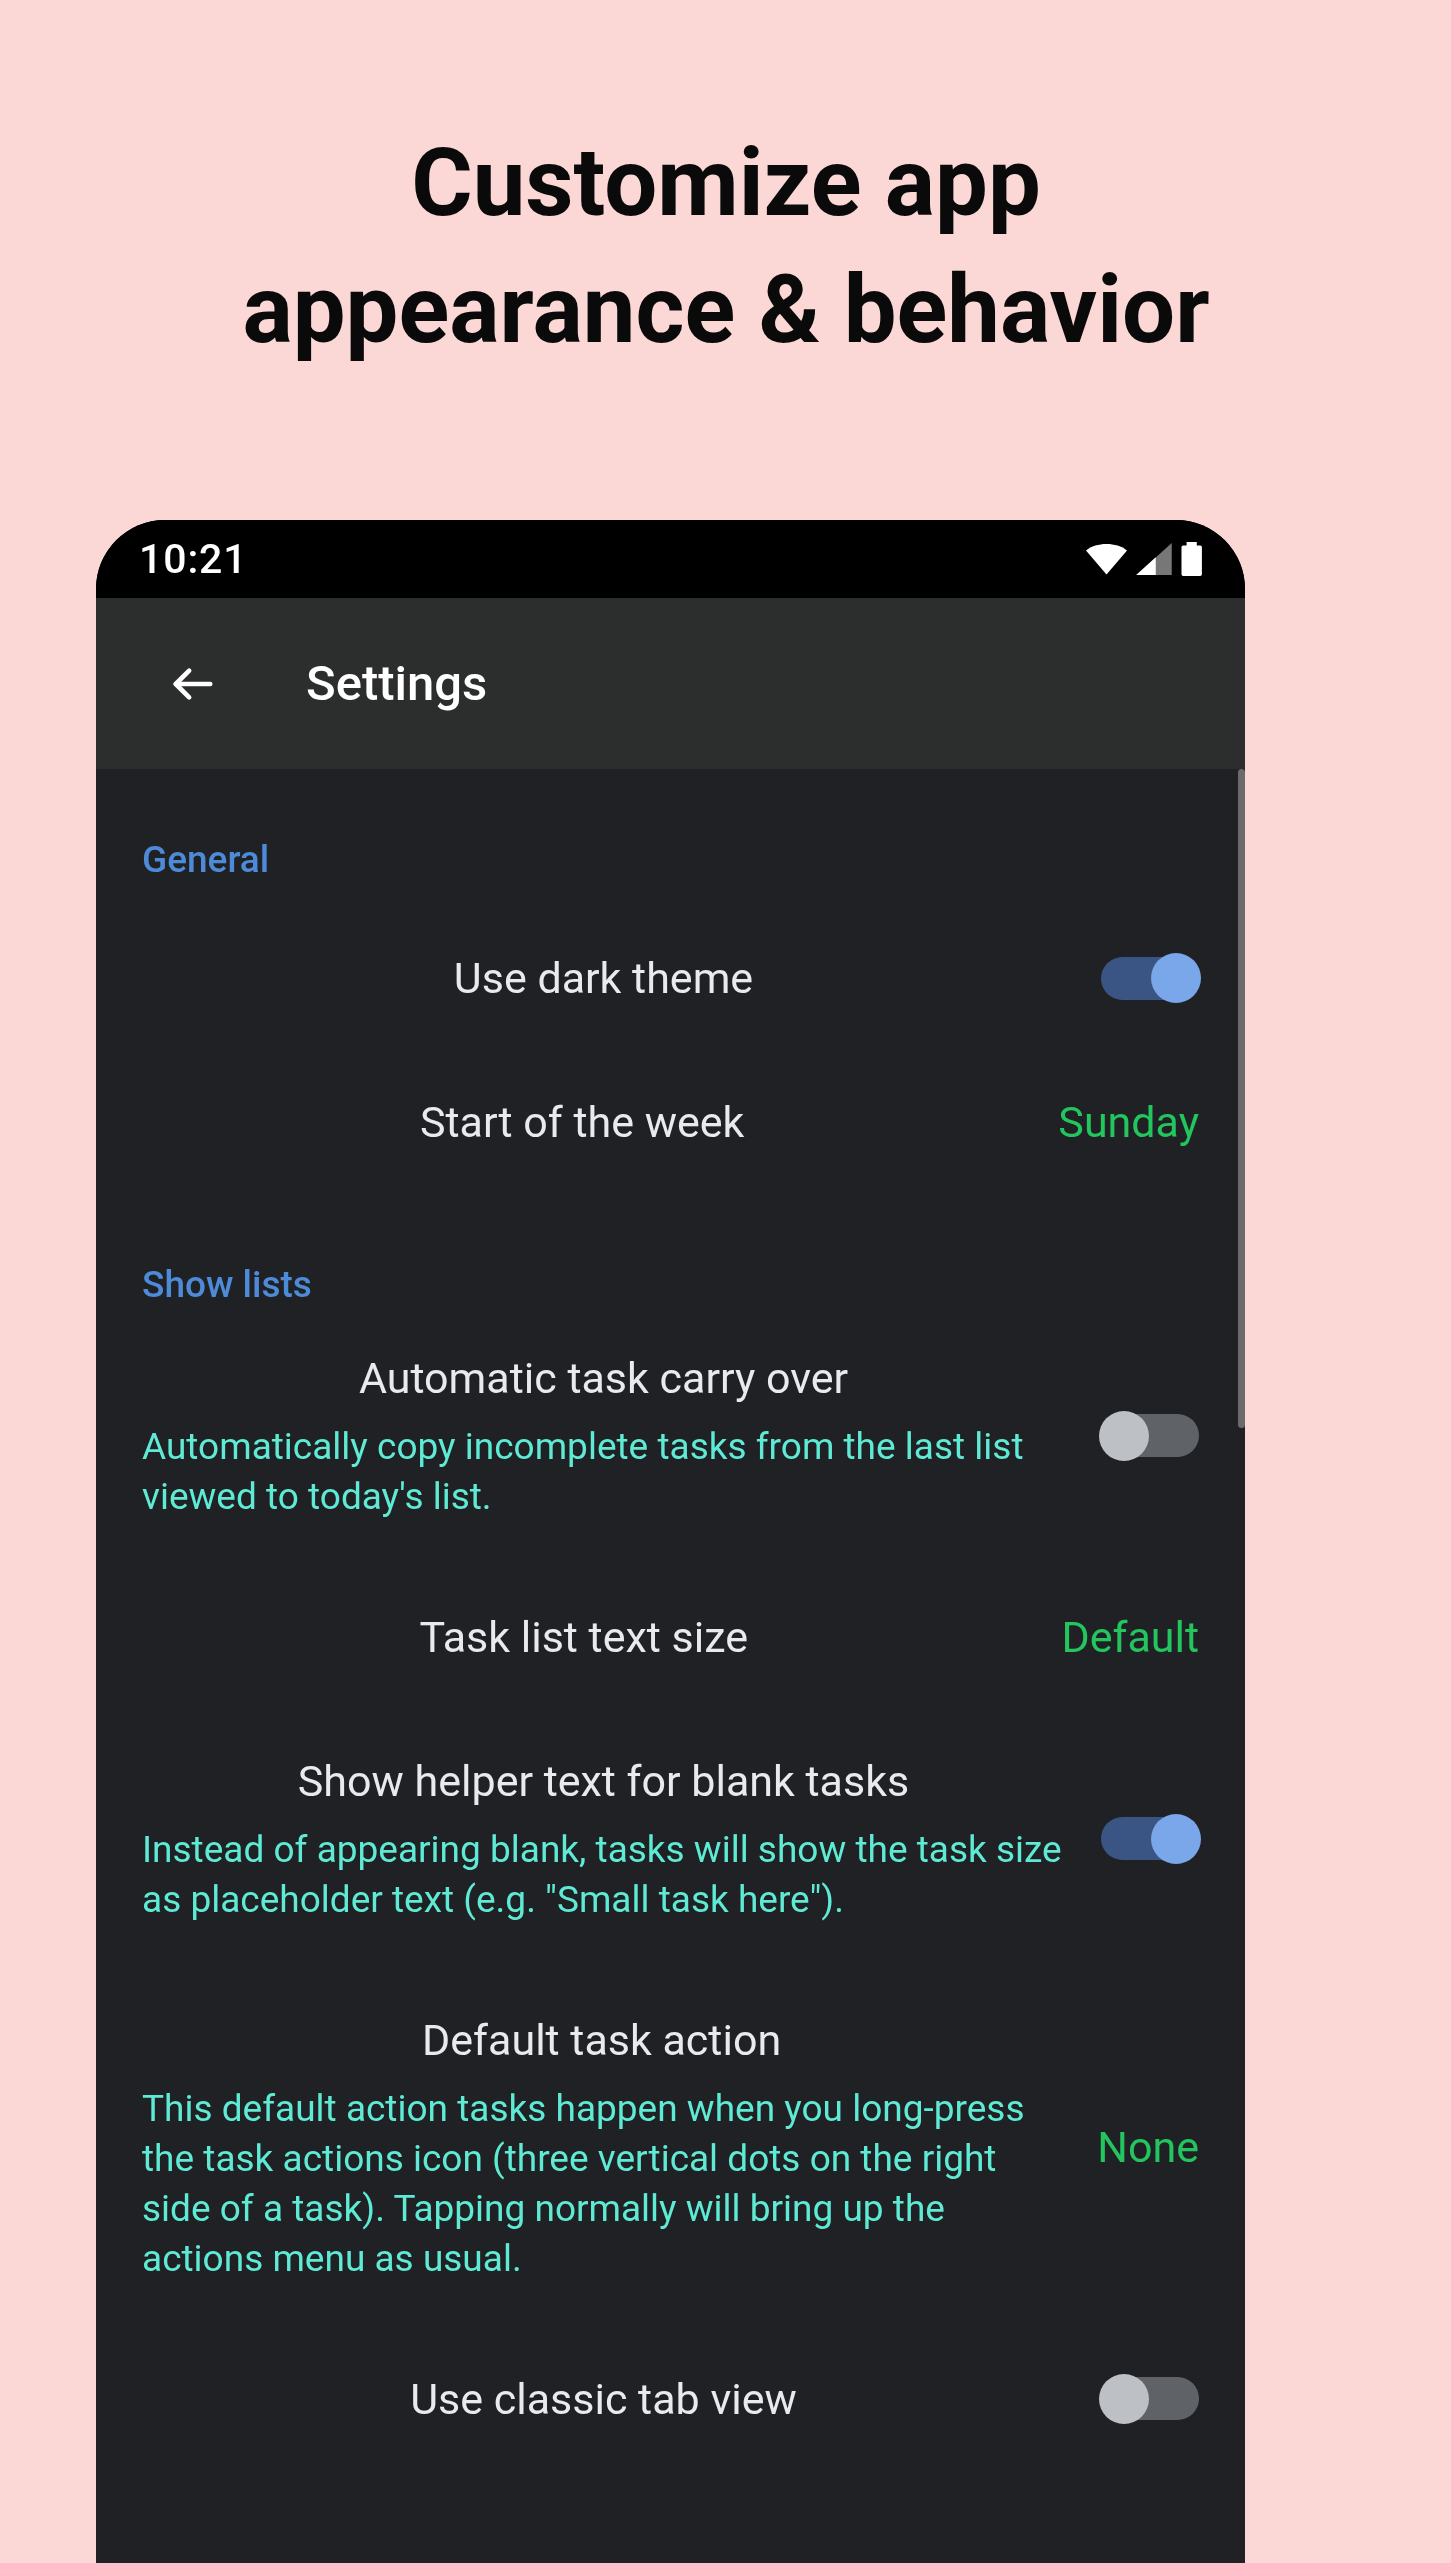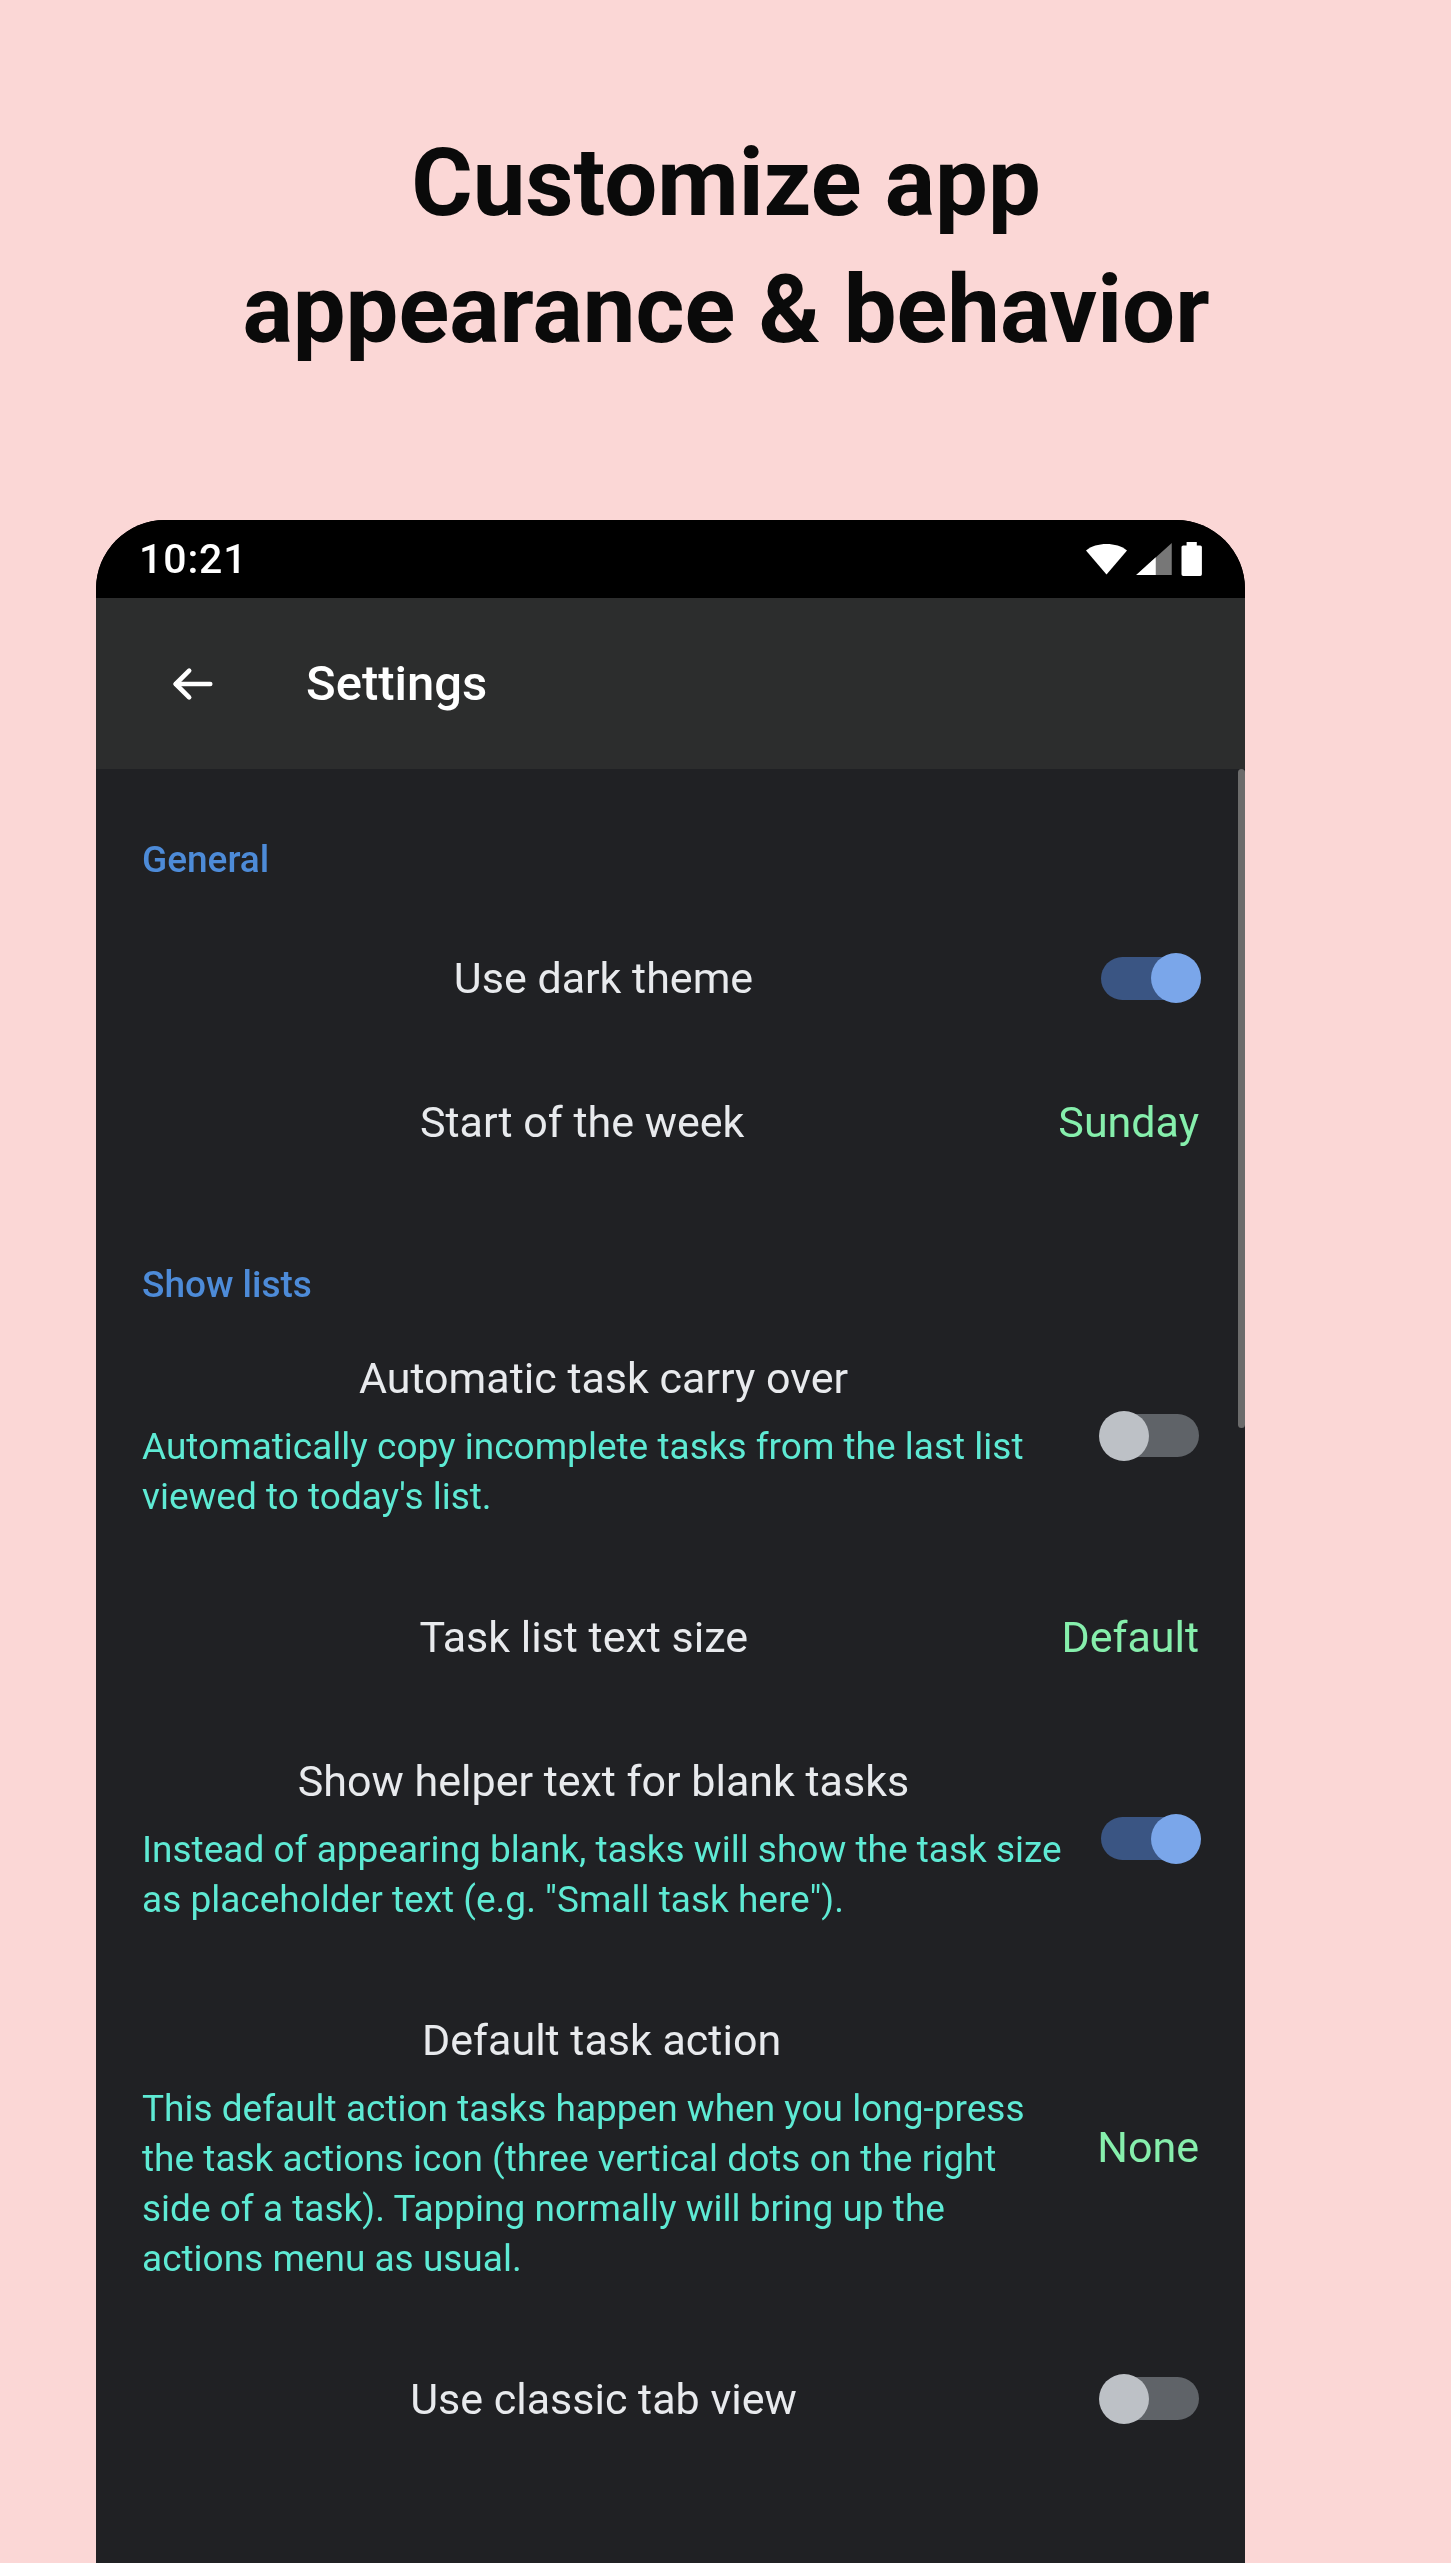--- a/index.html
+++ b/index.html
@@ -79,21 +79,21 @@
   .row {
     display:flex;
     align-items:center;
     padding: 43px 46px 43px 46px;
     gap: 36px;
     cursor:pointer;
   }
   .row .texts { flex:1; min-width:0; }
   .row-title { color:#e8eaed; font-size:43px; font-weight:400; line-height:1.35;text-align:center; }
   .row-desc  { color:#5eead4; font-size:37px; line-height:1.35; margin-top:15px; }
-  .row-value { color:#86efac; font-size:43px; white-space:nowrap; }
+  .row-value { color:#22c55e; font-size:43px; white-space:nowrap; }
 
   .toggle {
     width: 98px; height: 43px; border-radius:21.4px; position:relative;
     flex: 0 0 auto;
   }
   .toggle .knob {
     position:absolute; top:50%; transform:translateY(-50%);
     width:50px; height:50px; border-radius:50%;
   }
   .toggle.on  { background:#3a5583; }

